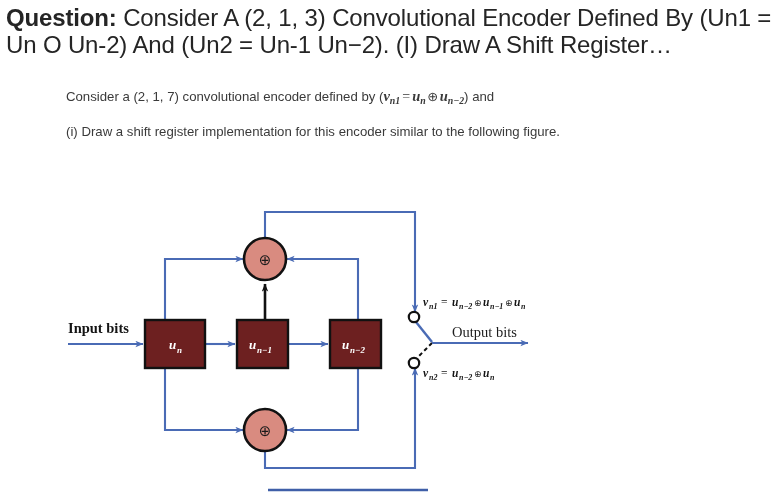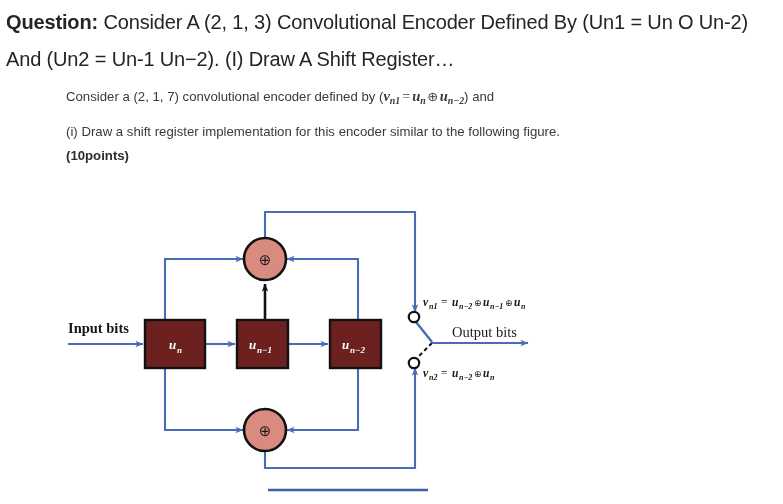--- a/index.html
+++ b/index.html
@@ -16,22 +16,22 @@
     color: #2b2b2b;
     position: relative;
   }
 
   
   .question-heading {
     position: absolute;
     left: 6px;
     top: 4px;
     width: 770px;
-    font-size: 20px;
-    line-height: 37px;
+    font-size: 24px;
+    line-height: 27px;
     letter-spacing: -0.15px;
     color: #252525;
   }
   .question-heading .q-label {
     font-weight: bold;
   }
   .question-heading .q-text {
     font-weight: normal;
   }
 
@@ -155,21 +155,20 @@
 </div>
 
 <div class="body-copy">
 
   <p class="para">
     <span>Consider a (2, 1, 7) convolutional encoder defined by (</span><span class="mth"><span>v</span><span class="sub">n1</span><span class="eq">=</span><span>u</span><span class="sub">n</span><span class="op">⊕</span><span>u</span><span class="sub">n−2</span></span><span>) and</span>
   </p>
 
 
   <p class="para second">(i) Draw a shift register implementation for this encoder similar to the following figure.</p>
-  <p class="para bold-pts">(10points)</p>
 </div>
 
 <div class="figure">
 <svg width="783" height="308" viewBox="0 0 783 308" xmlns="http://www.w3.org/2000/svg">
   <defs>
     <marker id="arrBlue" markerWidth="9" markerHeight="9" refX="7.6" refY="3.2" orient="auto" markerUnits="userSpaceOnUse">
       <path d="M0,0 L8,3.2 L0,6.4 L2,3.2 z" fill="#4a6bb5"></path>
     </marker>
     <marker id="arrBlueDown" markerWidth="9" markerHeight="9" refX="7.6" refY="3.2" orient="auto" markerUnits="userSpaceOnUse">
       <path d="M0,0 L8,3.2 L0,6.4 L2,3.2 z" fill="#4a6bb5"></path>

